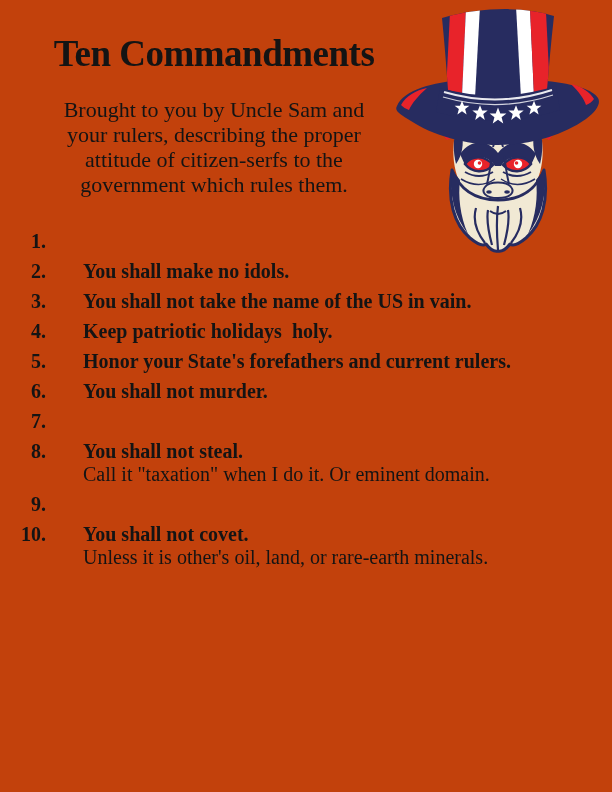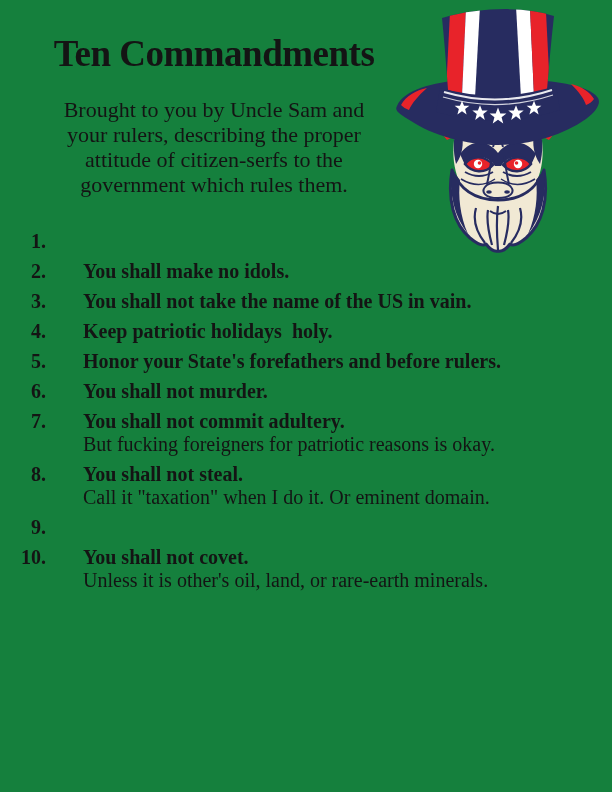--- a/index.html
+++ b/index.html
@@ -1,19 +1,19 @@
 <!DOCTYPE html>
 <html><head>
 <meta charset="utf-8">
 <style>
   html,body{margin:0;padding:0;background:#fff;}
   .page{
     position:relative;
     width:612px;height:792px;
-    background:#15803d;
+    background:#c2410c;
     overflow:hidden;
     font-family:"Liberation Serif","DejaVu Serif",serif;
     color:#141414;
   }
   .header{
     position:absolute;
     left:18px;top:34px;
     width:392px;
     text-align:center;
   }
@@ -187,37 +187,33 @@
     <div class="item">
       <div class="num">4.</div>
       <div class="item-body">
         <div class="heading">Keep patriotic holidays  holy.</div>
       </div>
     </div>
 
     <div class="item">
       <div class="num">5.</div>
       <div class="item-body">
-        <div class="heading">Honor your State's forefathers and before rulers.</div>
+        <div class="heading">Honor your State's forefathers and current rulers.</div>
       </div>
     </div>
 
     <div class="item">
       <div class="num">6.</div>
       <div class="item-body">
         <div class="heading">You shall not murder.</div>
       </div>
     </div>
 
     <div class="item">
       <div class="num">7.</div>
-      <div class="item-body">
-        <div class="heading">You shall not commit adultery.</div>
-        <div class="detail">But fucking foreigners for patriotic reasons is okay.</div>
-      </div>
     </div>
 
     <div class="item">
       <div class="num">8.</div>
       <div class="item-body">
         <div class="heading">You shall not steal.</div>
         <div class="detail">Call it "taxation" when I do it. Or eminent domain.</div>
       </div>
     </div>
 

